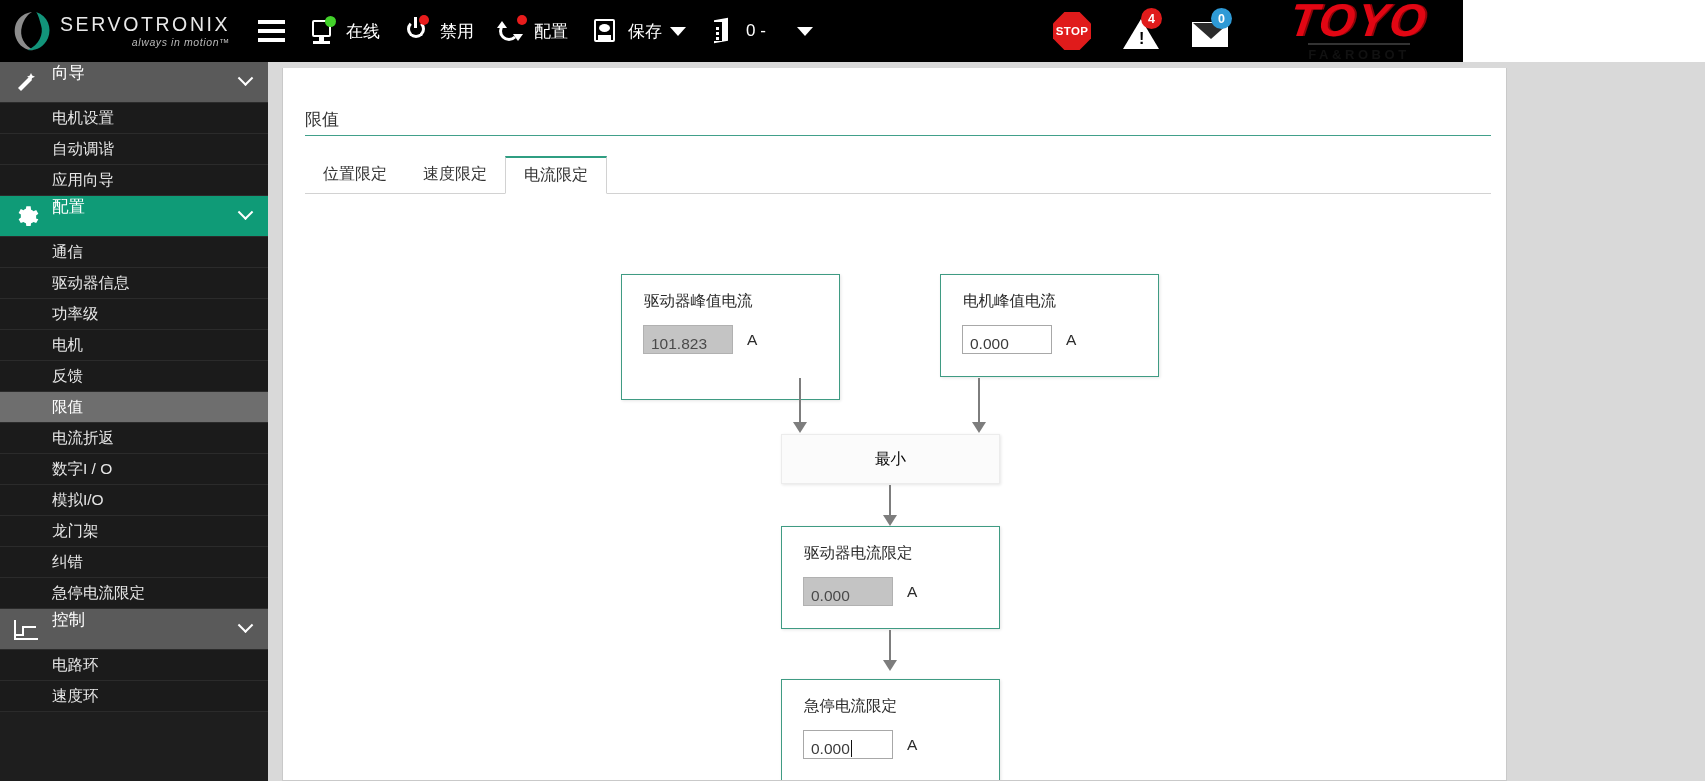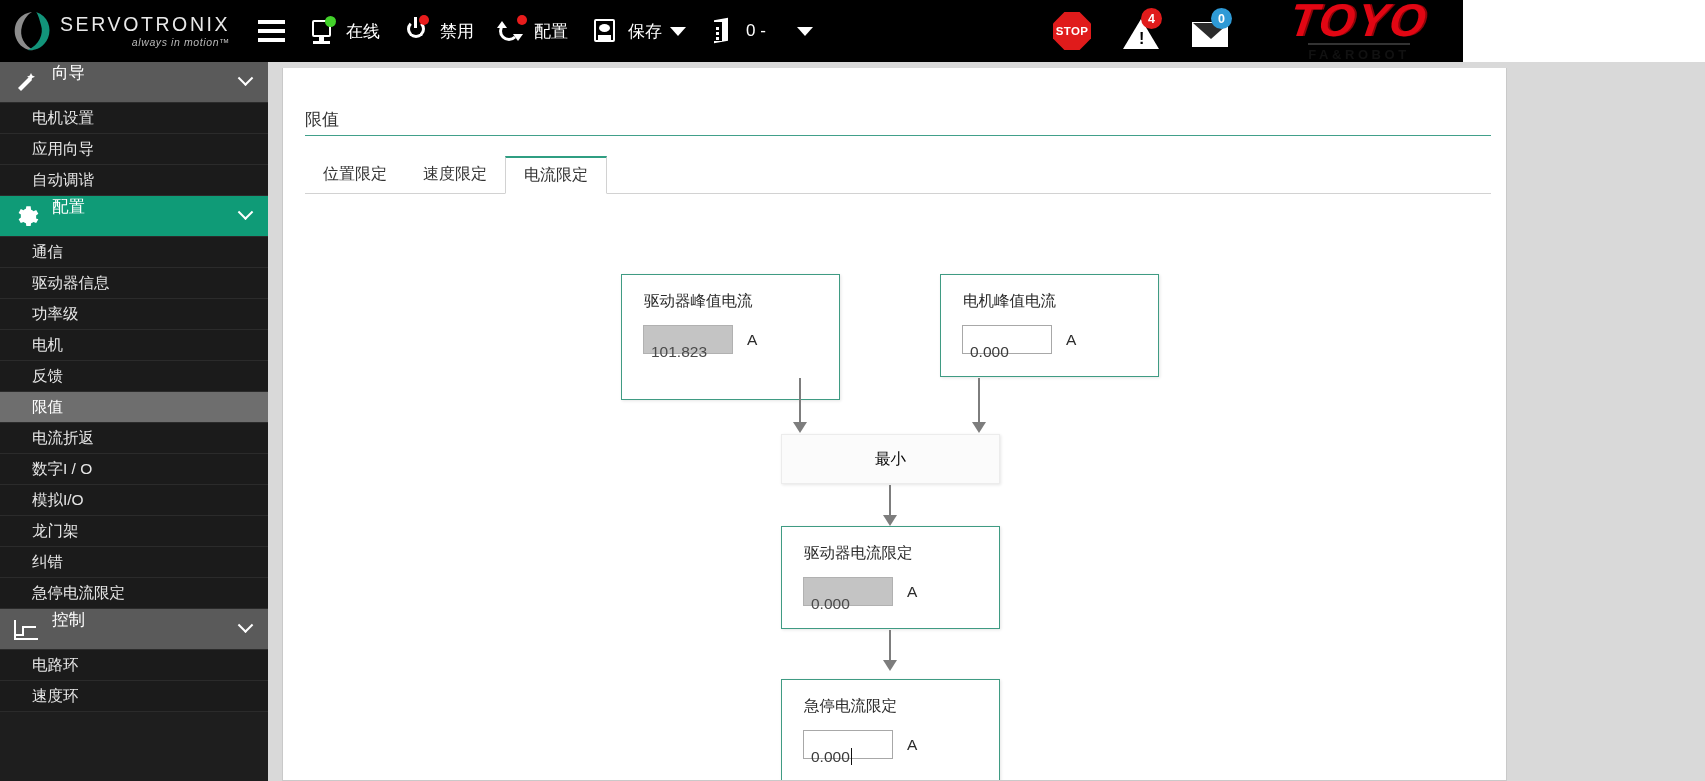--- a/index.html
+++ b/index.html
@@ -252,21 +252,21 @@
     width: 46px; display: flex; align-items: center; justify-content: center;
   }
   .chev {
     width: 11px; height: 11px;
     border-right: 2.5px solid #fff; border-bottom: 2.5px solid #fff;
     transform: rotate(45deg) translate(-3px,-3px);
   }
   .nav-item {
     height: 31px;
     display: flex; align-items: center;
-    padding-left: 32px;
+    padding-left: 52px;
     color: #e6e6e6;
     font-size: 15.5px;
     background: #1b1b1b;
     border-bottom: 1px solid #2b2b2b;
     cursor: pointer;
   }
   .nav-item.selected { background: #6e6e6e; color: #ffffff; }
 
   
   .main {
@@ -331,21 +331,21 @@
   .node .nrow {
     position: absolute; left: 21px; top: 50px;
     display: flex; align-items: center; gap: 14px;
   }
   .fld {
     width: 90px; height: 29px;
     border: 1px solid #a8a8a8;
     background: #ffffff;
     color: #3b3b3b;
     font-size: 15.5px;
-    padding: 12px 7px;
+    padding: 4px 7px;
     line-height: 27px;
     font-family: "Liberation Sans", sans-serif;
     outline: none;
   }
   .fld.disabled { background: #c4c4c4; border-color: #b1b1b1; color: #4a4a4a; }
   .unit { font-size: 15.5px; color: #2b2b2b; }
   .caret-bar {
     display: inline-block; width: 1px; height: 17px;
     background: #111; vertical-align: -3px;
     margin-left: 1px;
@@ -485,24 +485,24 @@
     </span>
     <span class="glabel">向导</span>
     <span class="gchev">
         <i class="chev"></i>
       </span>
   </div>
   <div class="nav-item">
     <span>电机设置</span>
   </div>
   <div class="nav-item">
+    <span>自动调谐</span>
+  </div>
+  <div class="nav-item">
     <span>应用向导</span>
-  </div>
-  <div class="nav-item">
-    <span>自动调谐</span>
   </div>
 
   <div class="nav-group active">
     <span class="gico">
       <svg width="26" height="26" viewBox="0 0 24 24" aria-hidden="true">
         <path fill="#ffffff" d="M12 8.2a3.8 3.8 0 1 0 0 7.6 3.8 3.8 0 0 0 0-7.6zm9.3 5.1.1-1.3-.1-1.3 2.1-1.6-2-3.5-2.5 1a8.9 8.9 0 0 0-2.2-1.3L16.3 2h-4l-.4 2.4a8.9 8.9 0 0 0-2.2 1.3l-2.5-1-2 3.5 2.1 1.6-.1 1.3.1 1.3-2.1 1.6 2 3.5 2.5-1a8.9 8.9 0 0 0 2.2 1.3l.4 2.4h4l.4-2.4a8.9 8.9 0 0 0 2.2-1.3l2.5 1 2-3.5z"></path>
       </svg>
     </span>
     <span class="glabel">配置</span>
     <span class="gchev">

